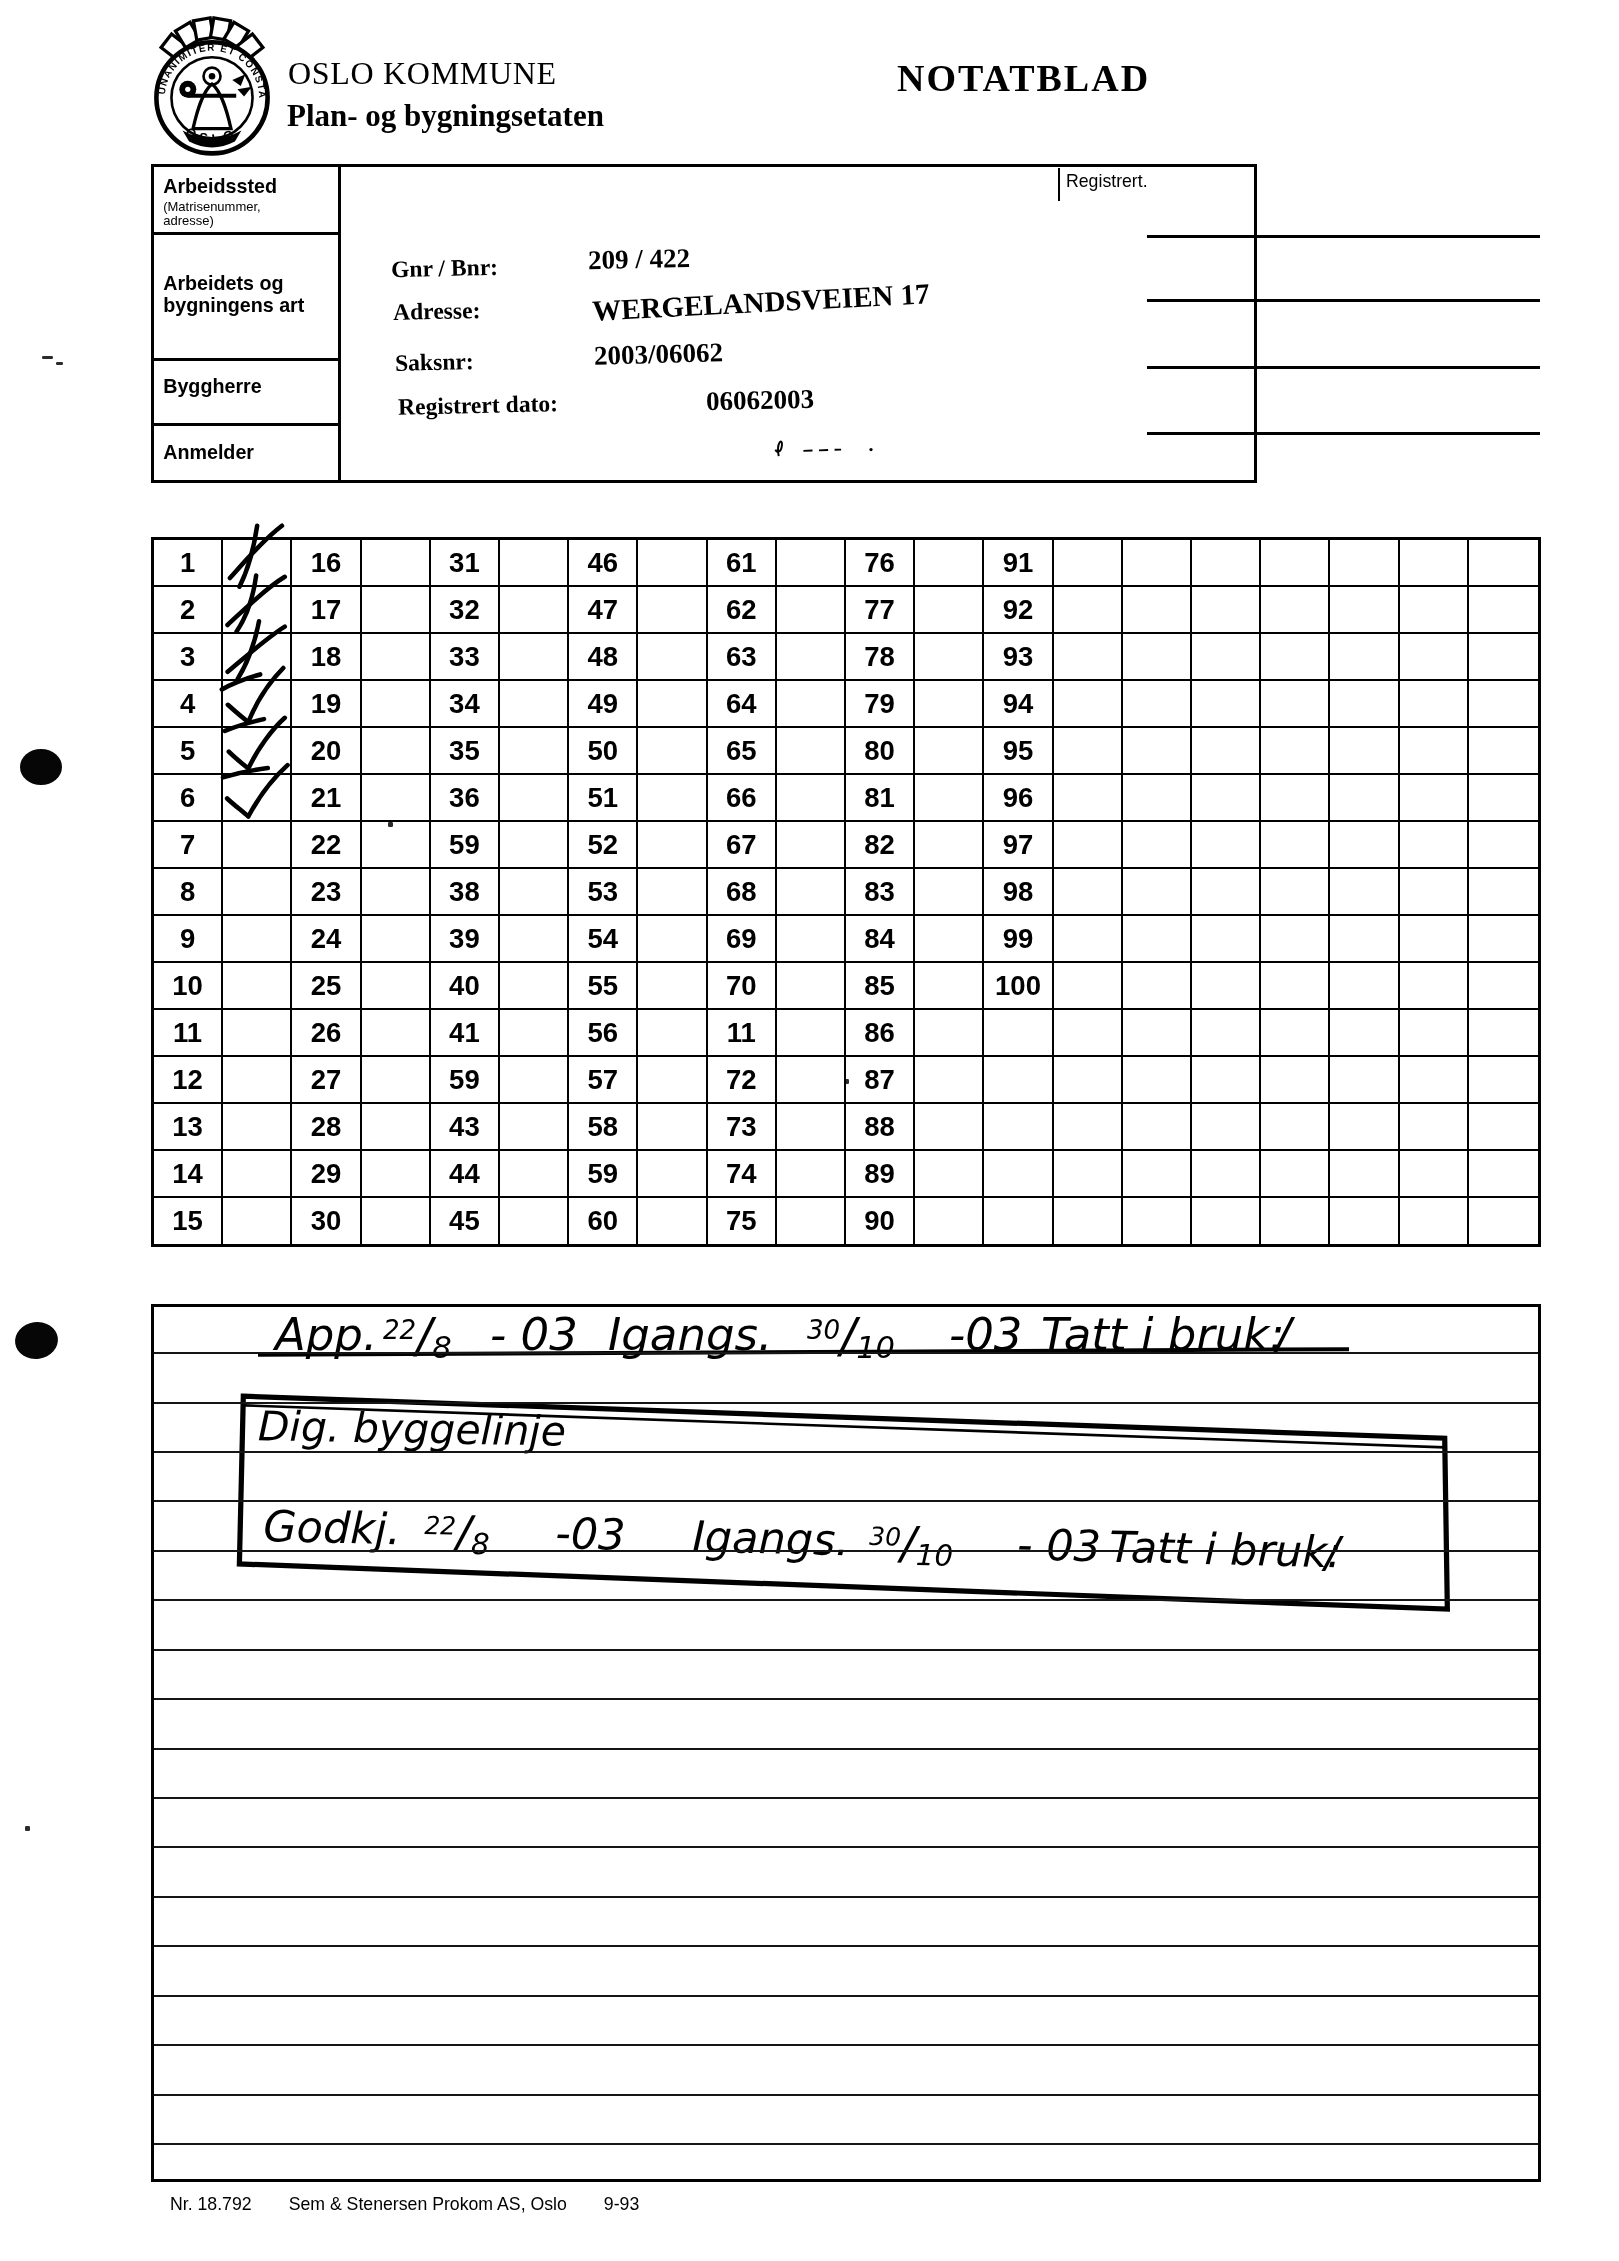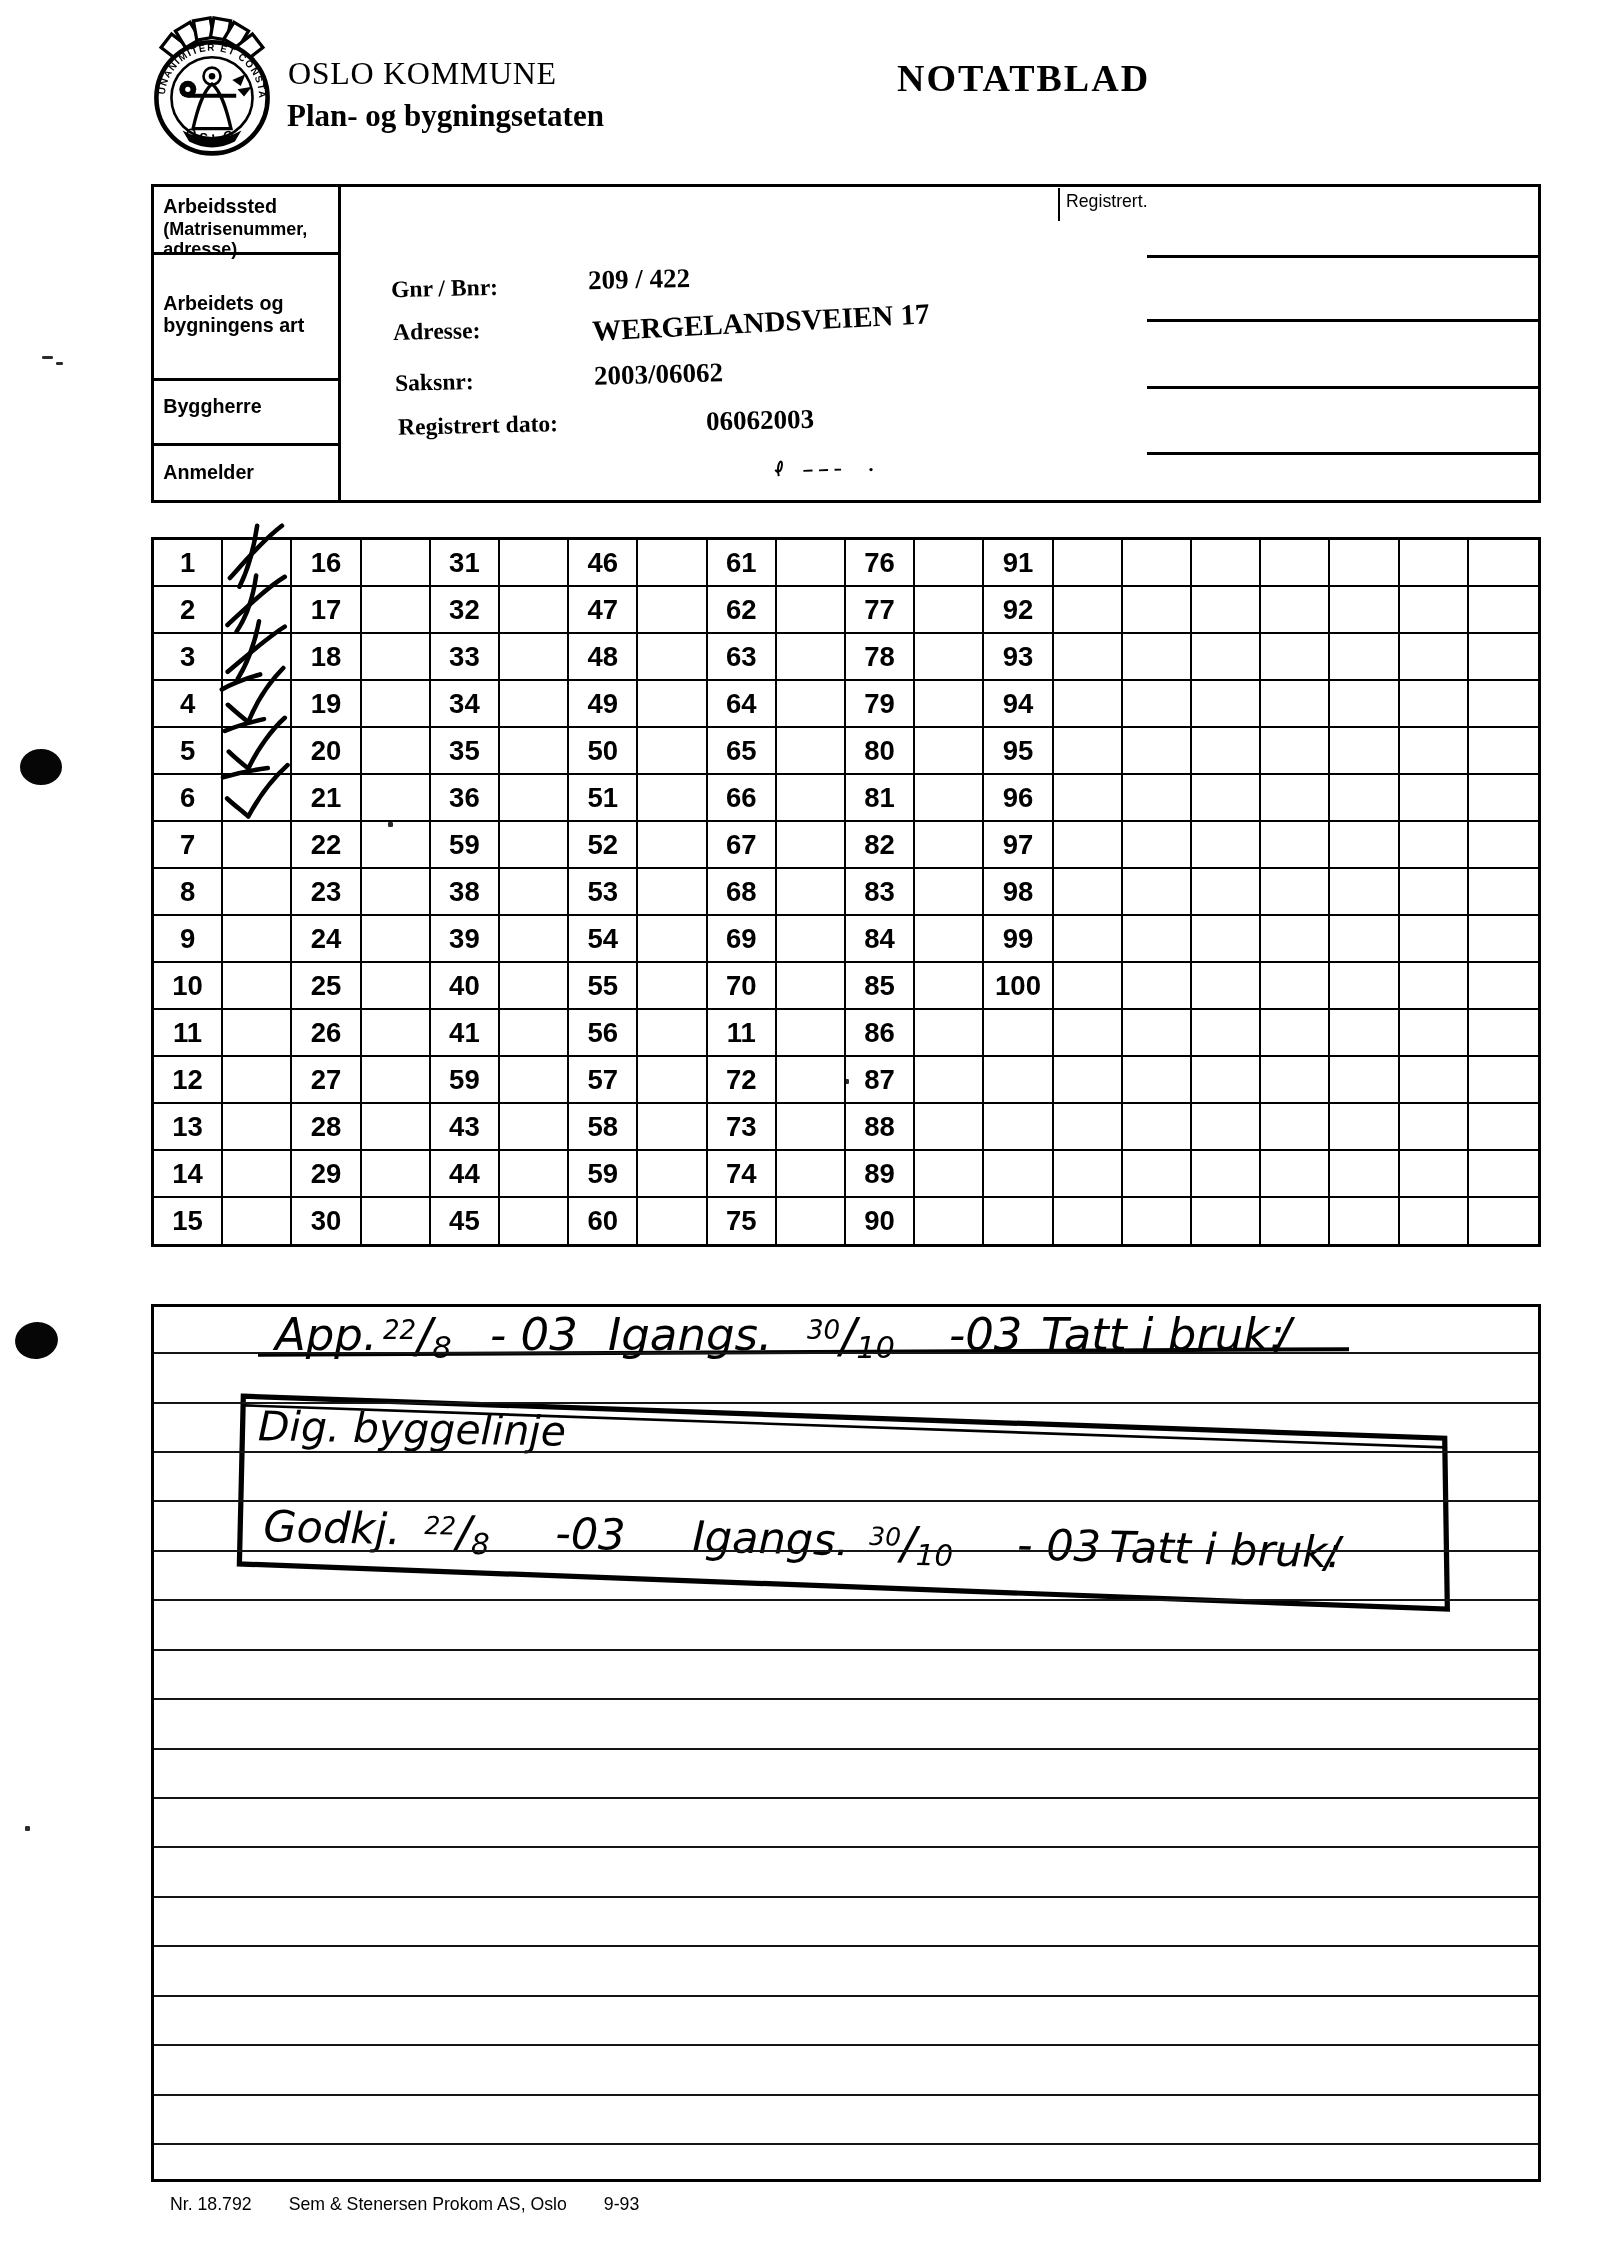--- a/index.html
+++ b/index.html
@@ -7,25 +7,25 @@
   #page{position:relative;width:1620px;height:2261px;background:#fff;overflow:hidden;
          font-family:"Liberation Sans",sans-serif;color:#000}
   .abs{position:absolute}
 
   
   .org-name{font-family:"Liberation Serif",serif;font-weight:400;font-size:32px;letter-spacing:0.7px}
   .org-dept{font-family:"Liberation Serif",serif;font-weight:700;font-size:31px}
   .doc-title{font-family:Liberation Serif, serif;font-weight:700;font-size:38px;letter-spacing:2px}
 
   
-  #info-box{left:151px;top:184px;width:1390px;height:319px;border:3.9px solid #000}
+  #info-box{left:151px;top:164px;width:1106px;height:319px;border:3.9px solid #000}
   .vdiv{position:absolute;background:#000}
   .hdiv{position:absolute;background:#000}
   .cell-label{position:absolute;font-weight:700;font-size:19.7px;line-height:1.12}
-  .cell-sublabel{position:absolute;font-weight:700;font-size:18px;line-height:1.1}
+  .cell-sublabel{position:absolute;font-weight:400;font-size:13px;line-height:1.1}
   .journal-label{position:absolute;font-size:17.7px;font-weight:400}
   .jline{position:absolute;height:2.6px;background:#000}
   .f-label,.f-value{position:absolute;font-family:"Liberation Serif",serif;font-weight:700;white-space:nowrap}
   .f-label{font-size:23.6px}
   .f-value{font-size:27px}
 
   
   .punch{position:absolute;background:#060606;border-radius:50%}
 
   

